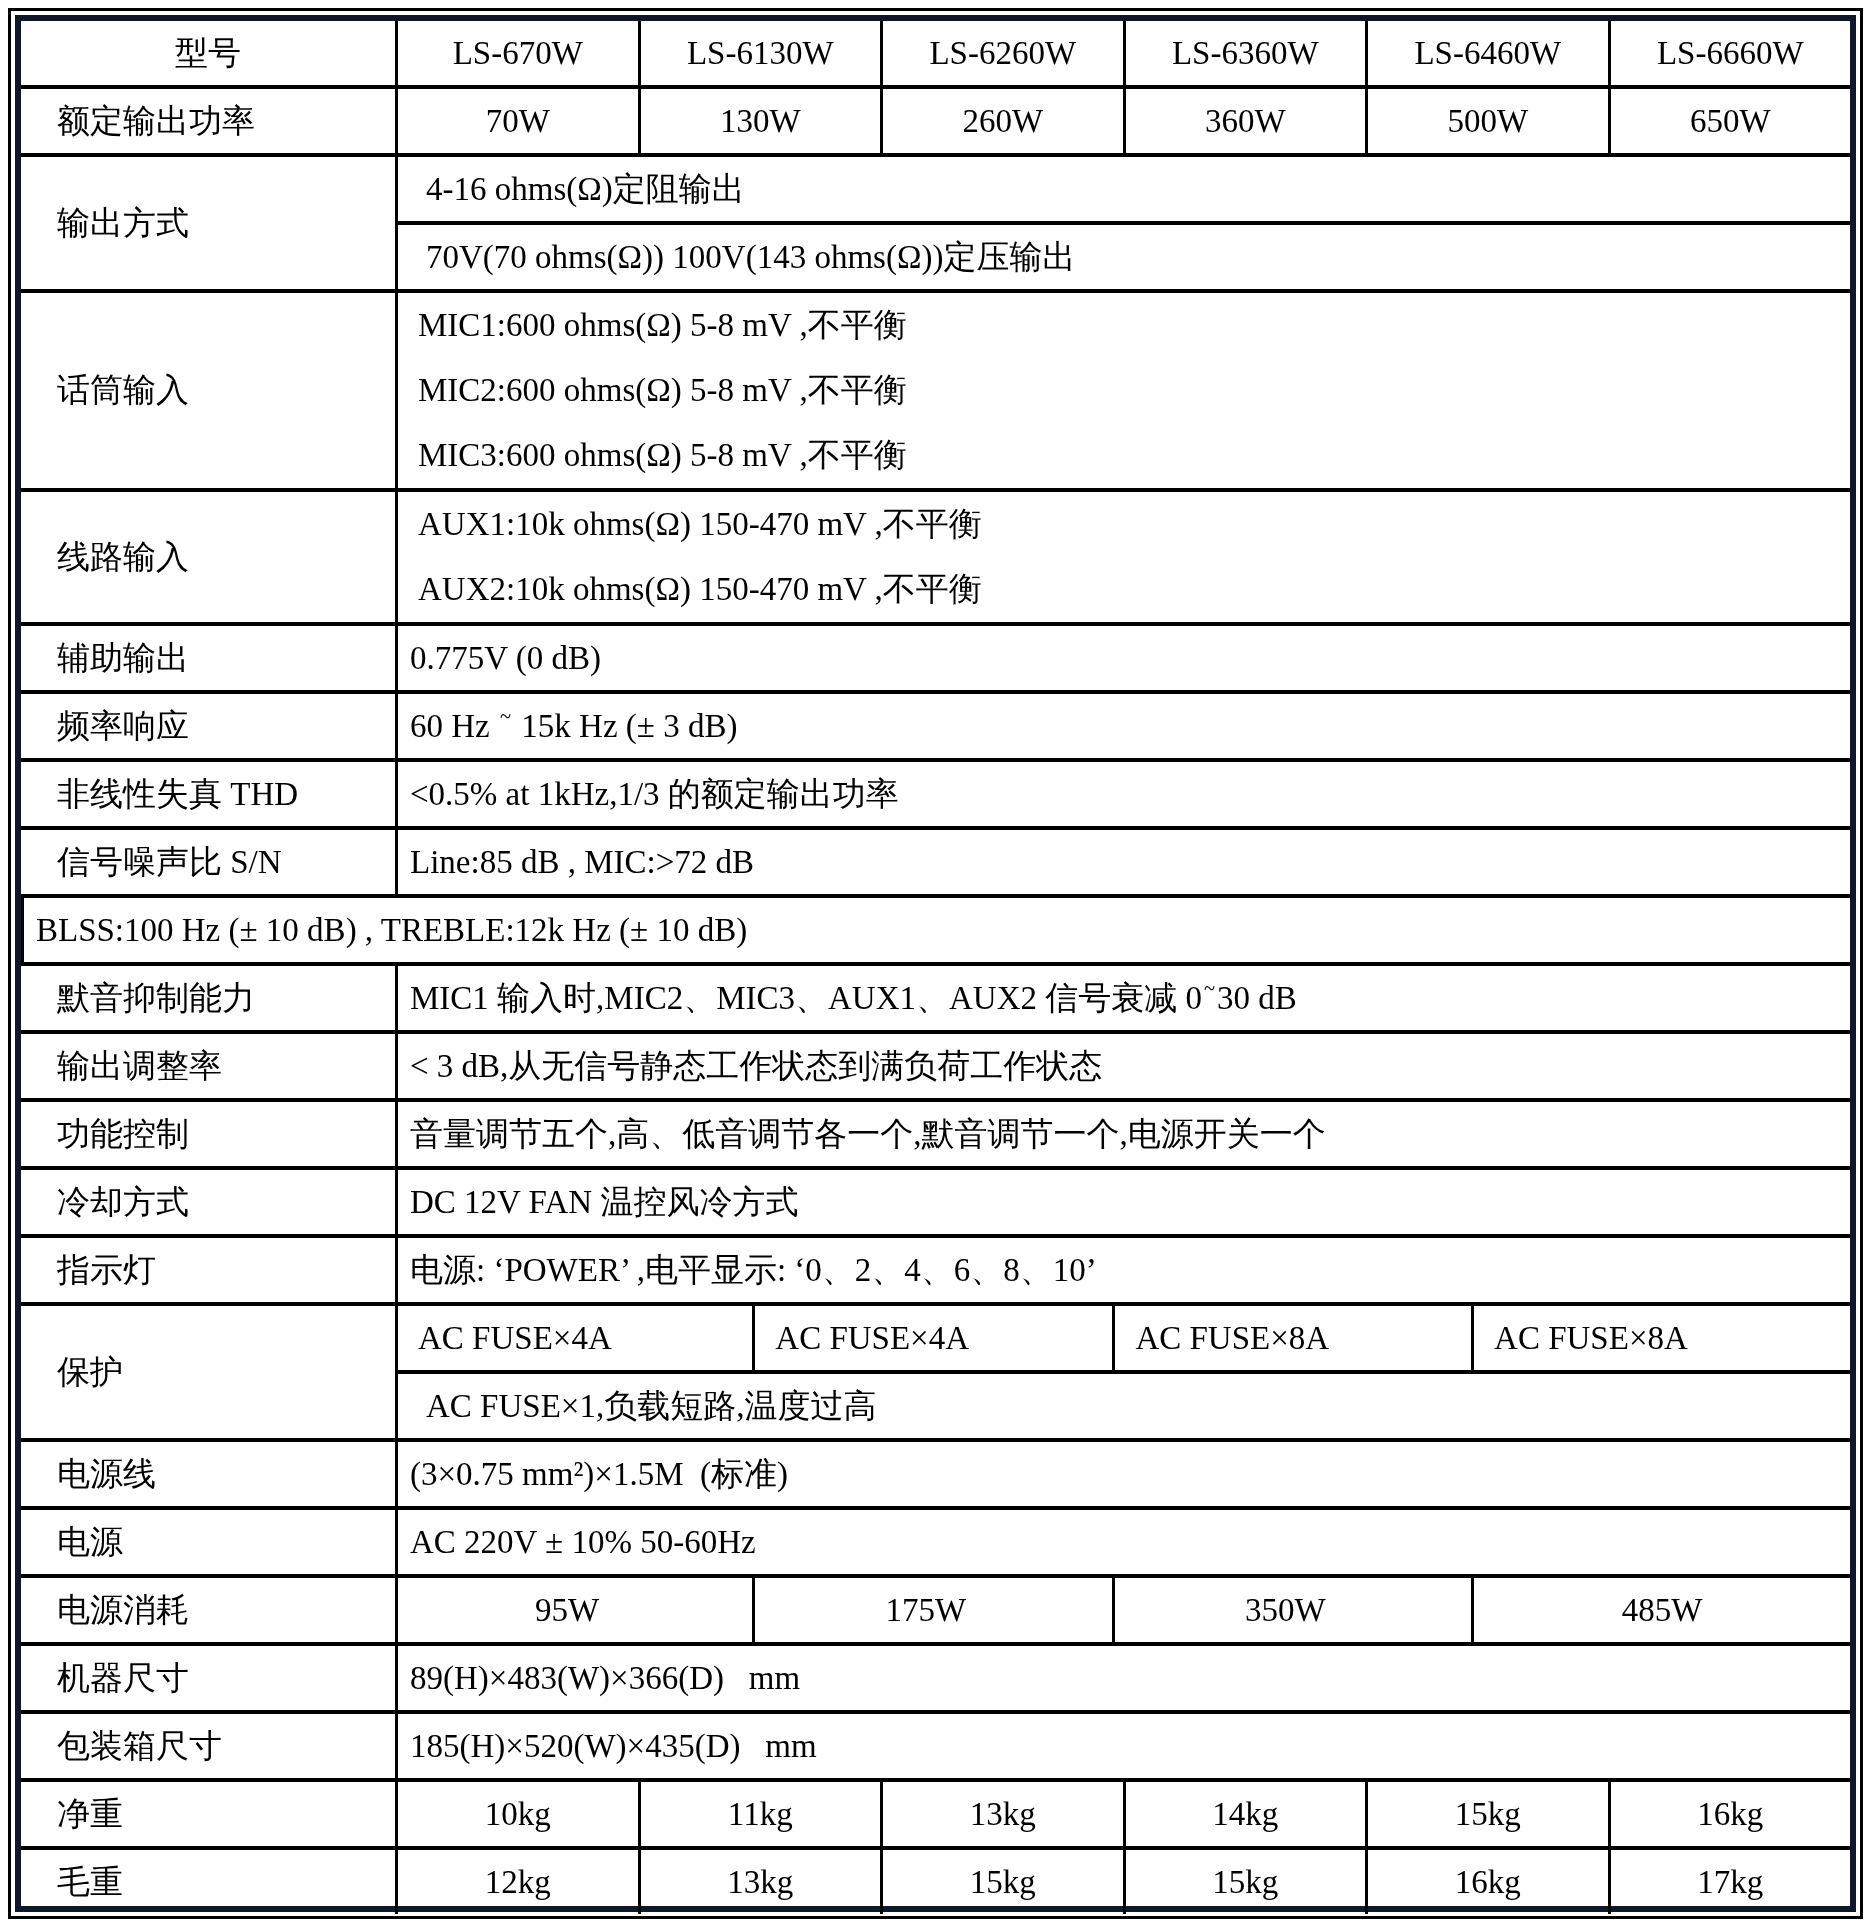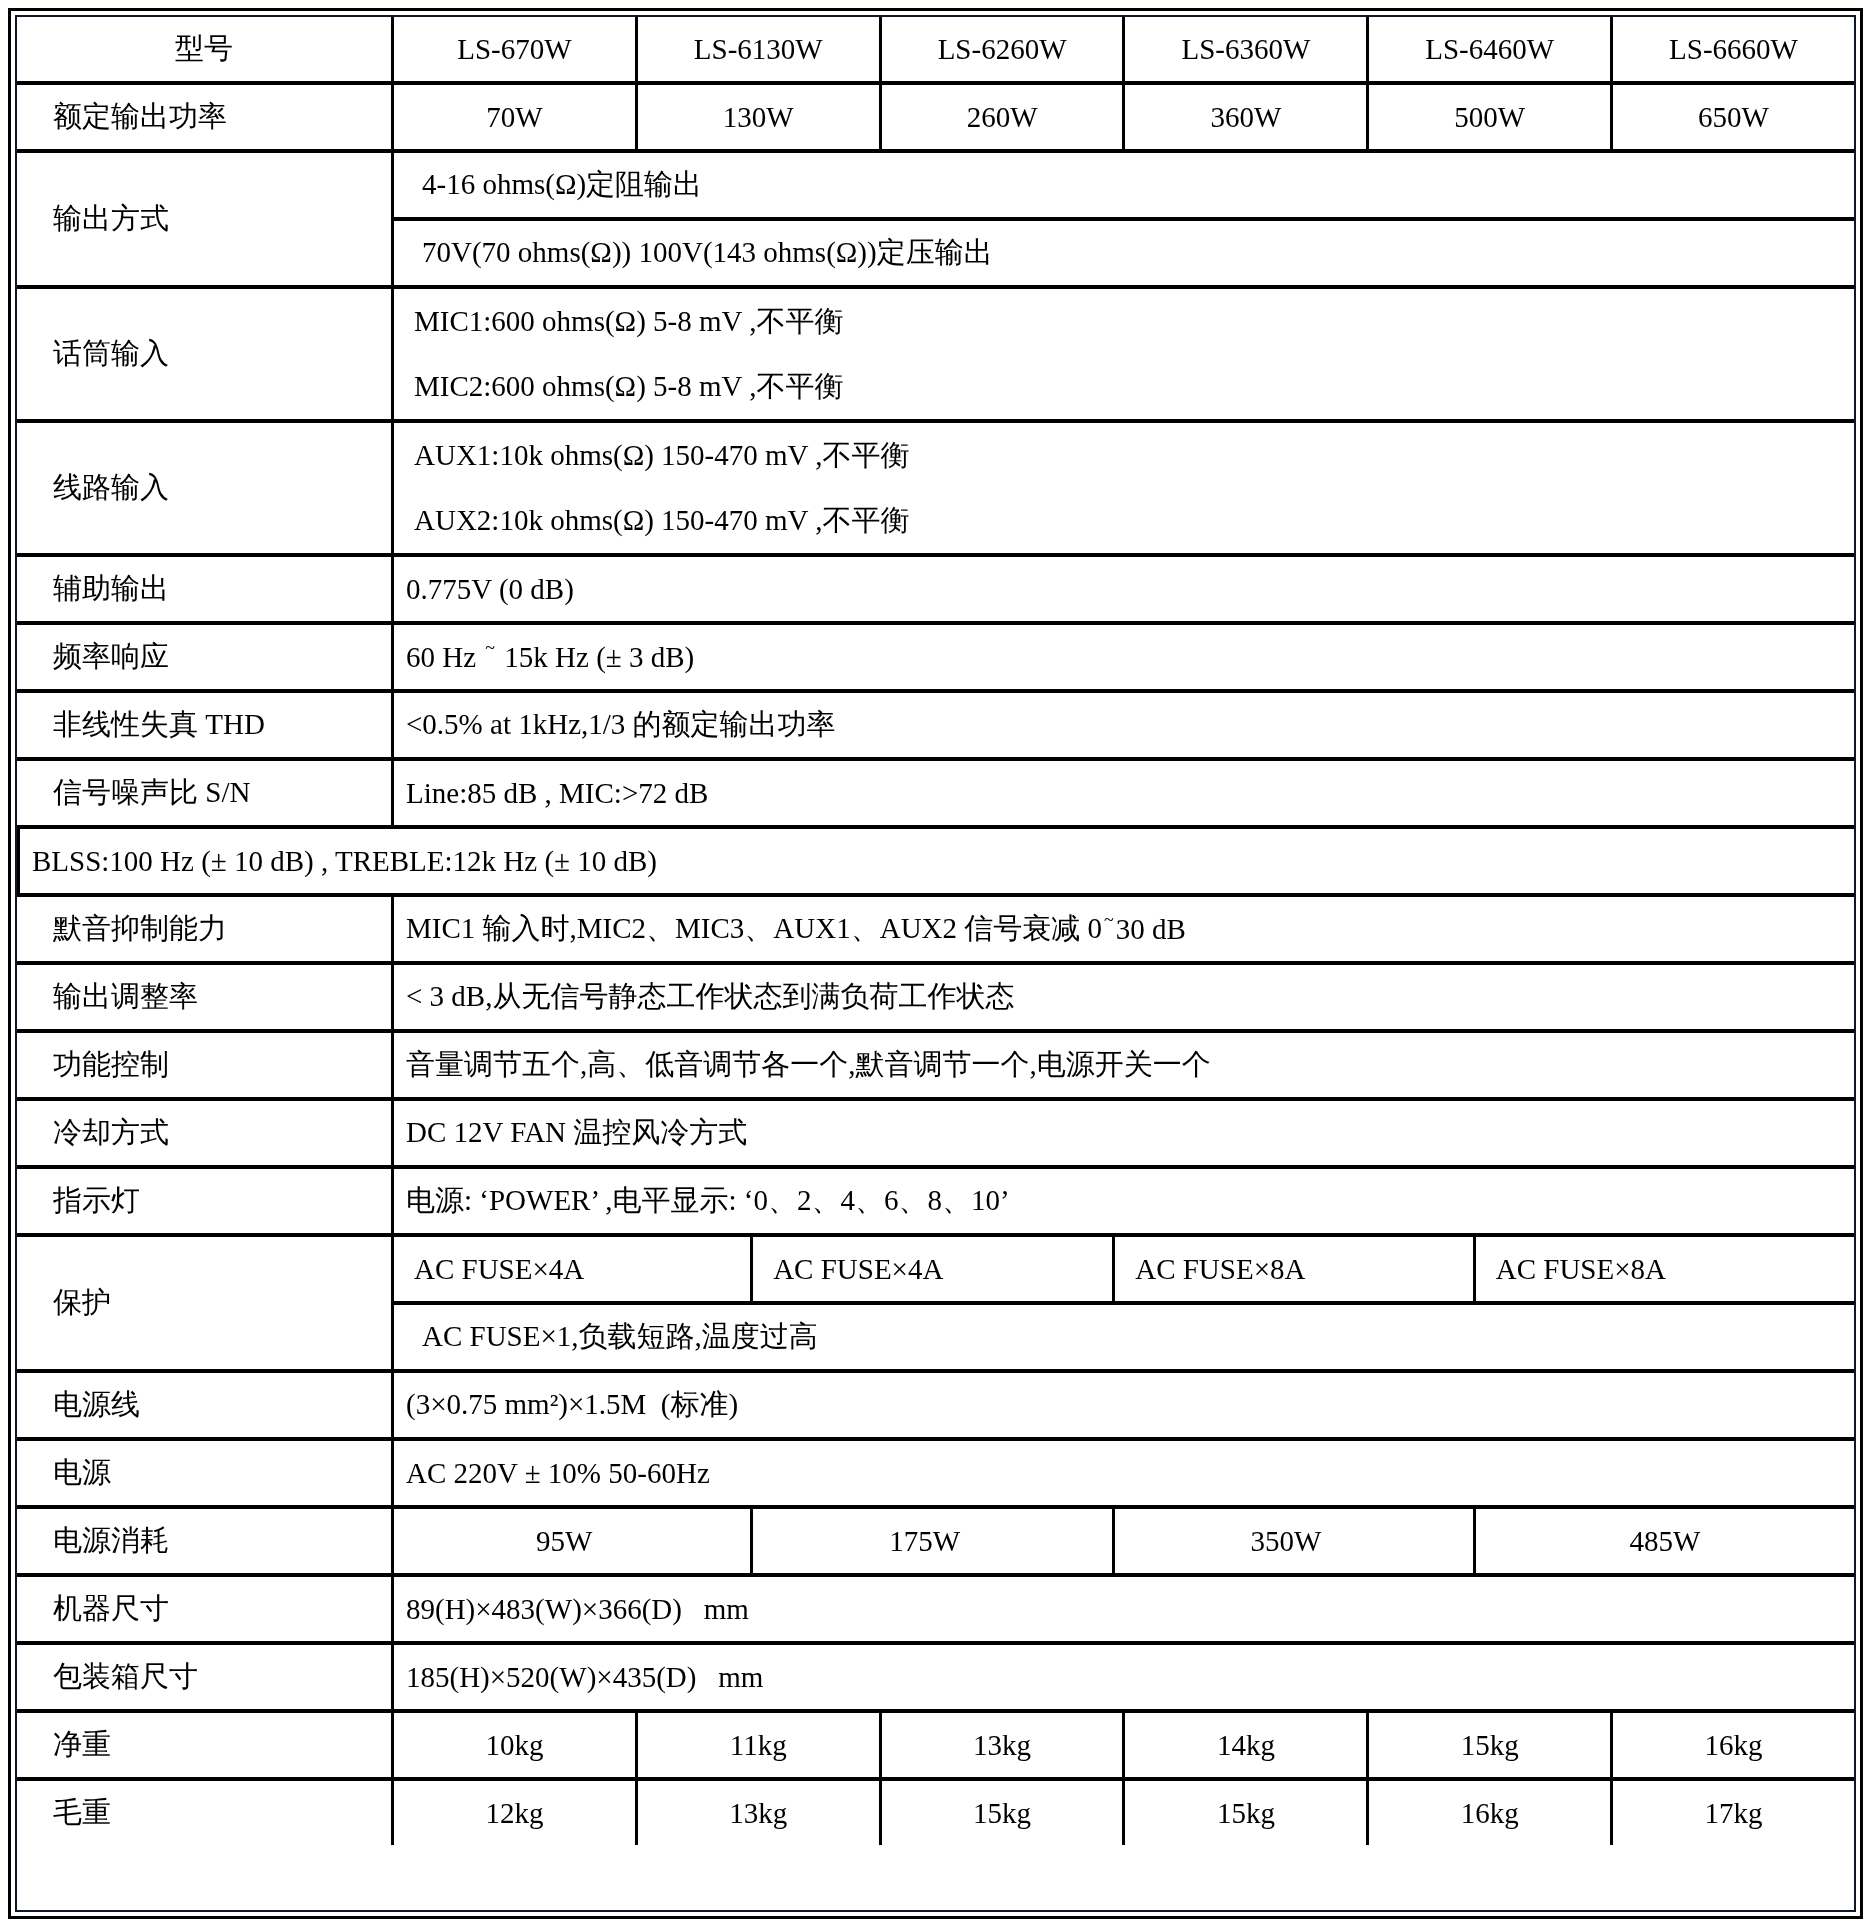--- a/index.html
+++ b/index.html
@@ -16,26 +16,26 @@
     padding: 8px;
   }
   
   .outer {
     border: 3px solid #000;
     padding: 4px;
     box-sizing: border-box;
     height: 100%;
   }
   .tbl {
-    border: 2px solid #0f172a;
+    border: 6px solid #0f172a;
     box-sizing: border-box;
     height: 100%;
     display: flex;
     flex-direction: column;
-    font-size: 29px;
+    font-size: 33px;
   }
   .row { display: flex; flex: 0 0 auto; }
   .row + .row { border-top: 4px solid #000; }
 
   
   .hcell {
     flex: 0 0 374px;
     box-sizing: border-box;
     display: flex;
     align-items: center;
@@ -170,20 +170,21 @@
             <div class="sval">70V(70 ohms(Ω)) 100V(143 ohms(Ω))定压输出</div>
           </div>
         </div>
       </div>
 
       <div class="row">
         <div class="hcell">话筒输入</div>
         <div class="mlval">
           <div class="line">MIC1:600 ohms(Ω) 5-8 mV ,不平衡</div>
           <div class="line">MIC2:600 ohms(Ω) 5-8 mV ,不平衡</div>
+          <div class="line">MIC3:600 ohms(Ω) 5-8 mV ,不平衡</div>
         </div>
       </div>
 
       <div class="row">
         <div class="hcell">线路输入</div>
         <div class="mlval">
           <div class="line">AUX1:10k ohms(Ω) 150-470 mV ,不平衡</div>
           <div class="line">AUX2:10k ohms(Ω) 150-470 mV ,不平衡</div>
         </div>
       </div>

